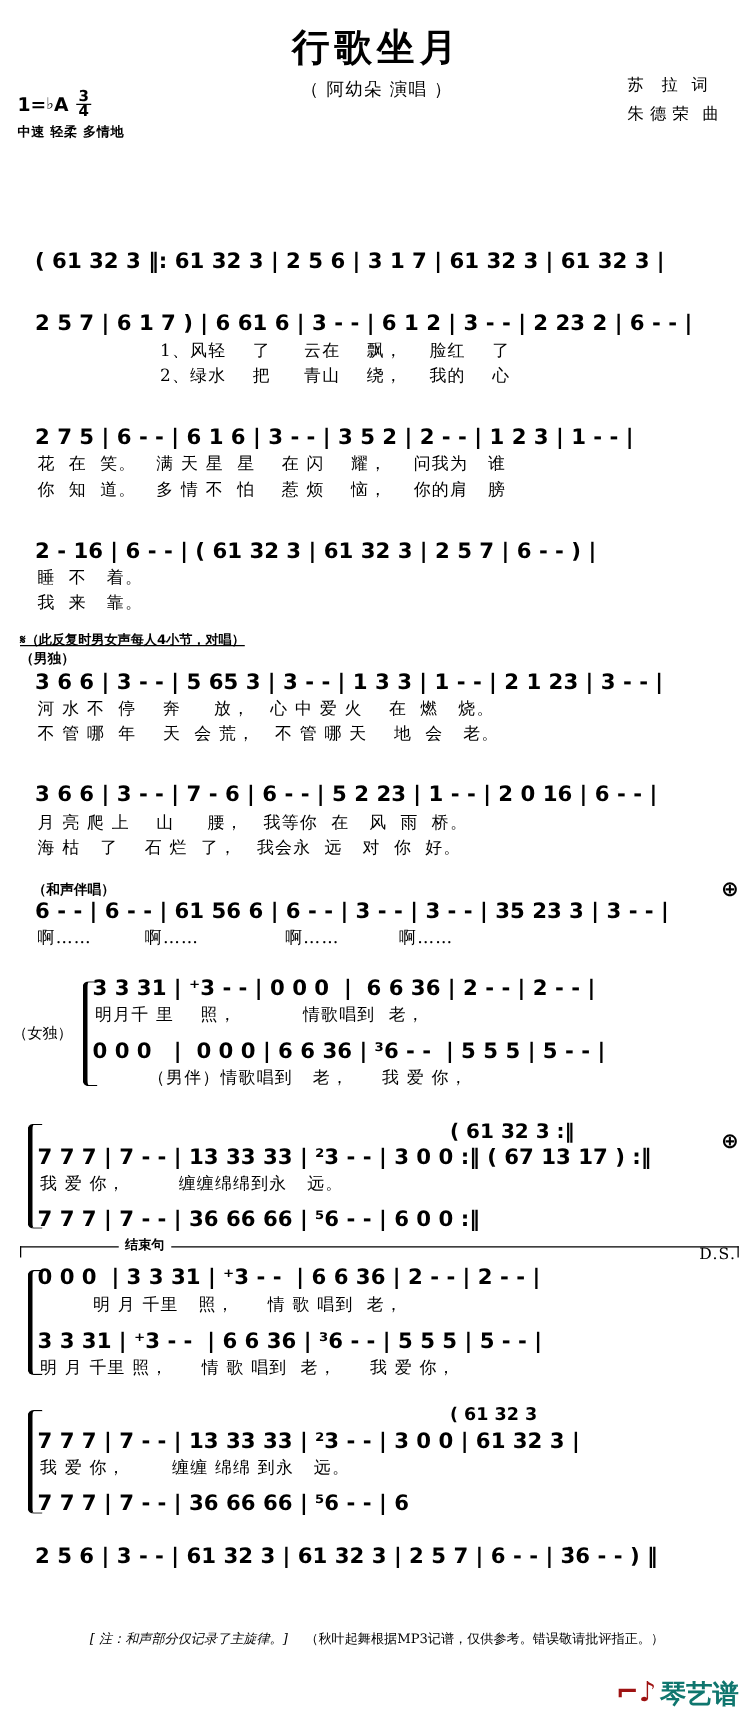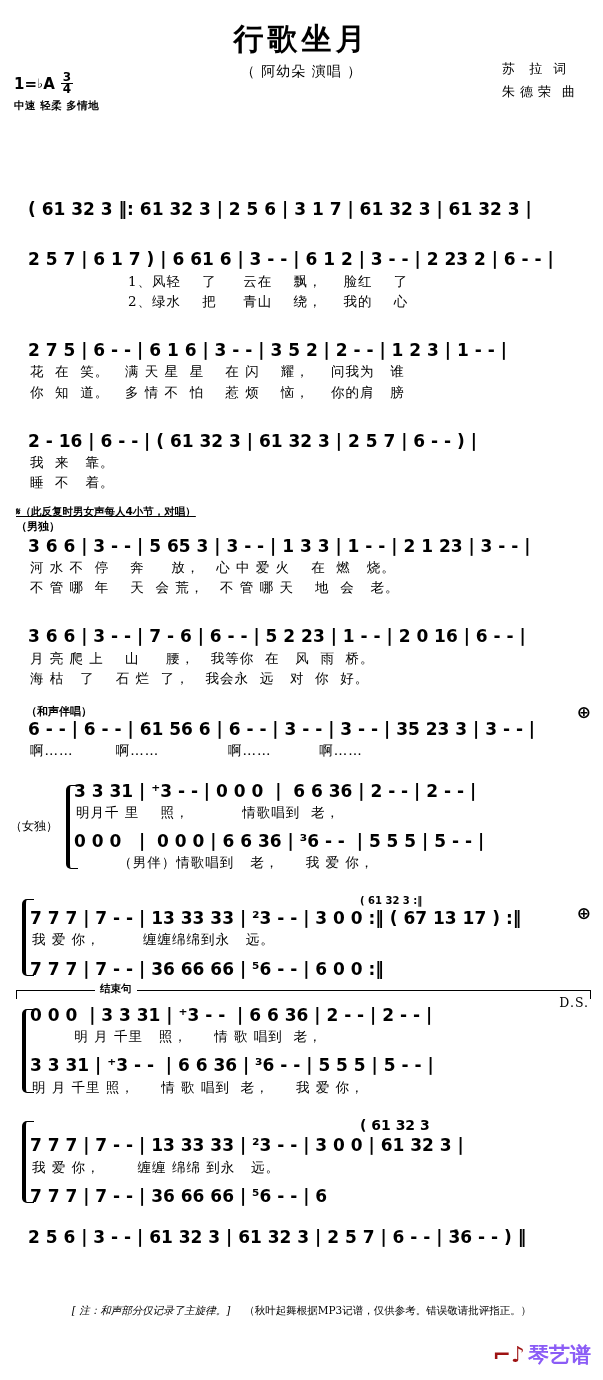--- a/index.html
+++ b/index.html
@@ -113,21 +113,21 @@
     position:absolute; right:12px; bottom:14px;
     display:flex; align-items:center; gap:3px;
     color:#9e1212;
   }
   .logo .glyph {
     font-size:22px; font-weight:700; line-height:1;
     font-family:"DejaVu Sans",sans-serif; color:#9e1212;
   }
   .logo .wordmark {
     font-size:21px; font-weight:700; letter-spacing:0px; line-height:1;
-    font-family:"DejaVu Sans",sans-serif; color:#8b5cf6;
+    font-family:"DejaVu Sans",sans-serif; color:#0f766e;
   }
 </style>
 </head>
 <body>
 
 <div class="sheet">
 
   <div class="title">行歌坐月</div>
   <div class="subtitle">（ 阿幼朵 演唱 ）</div>
 
@@ -158,22 +158,22 @@
 
     <div class="noterow note-line sect">2 5 7 | 6 1 7 ) | 6 61 6 | 3 - - | 6 1 2 | 3 - - | 2 23 2 | 6 - - |</div>
     <div class="lyricrow lyr-line" style="margin-left:100px;">1、风轻    了     云在    飘，    脸红    了</div>
     <div class="lyricrow lyr-line" style="margin-left:100px;">2、绿水    把     青山    绕，    我的    心</div>
 
     <div class="noterow note-line sect">2 7 5 | 6 - - | 6 1 6 | 3 - - | 3 5 2 | 2 - - | 1 2 3 | 1 - - |</div>
     <div class="lyricrow lyr-line">花  在  笑。   满 天 星  星    在 闪    耀，    问我为   谁</div>
     <div class="lyricrow lyr-line">你  知  道。   多 情 不  怕    惹 烦    恼，    你的肩   膀</div>
 
     <div class="noterow note-line sect">2 - 16 | 6 - - | ( 61 32 3 | 61 32 3 | 2 5 7 | 6 - - ) |</div>
+    <div class="lyricrow lyr-line">睡  不   着。</div>
     <div class="lyricrow lyr-line">我  来   靠。</div>
-    <div class="lyricrow lyr-line">睡  不   着。</div>
   </div>
 
   <div style="margin-top:12px;">
     <div class="label-small">𝄋（此反复时男女声每人4小节，对唱）</div>
     <div class="label-paren">（男独）</div>
   </div>
 
   <div class="system" style="margin-top:2px;">
     <div class="noterow note-line">3 6 6 | 3 - - | 5 65 3 | 3 - - | 1 3 3 | 1 - - | 2 1 23 | 3 - - |</div>
     <div class="lyricrow lyr-line">河 水 不  停    奔     放，   心 中 爱 火    在  燃   烧。</div>
@@ -198,21 +198,21 @@
       <div class="noterow">3 3 31 | ⁺3 - - | 0 0 0  |  6 6 36 | 2 - - | 2 - - |</div>
       <div class="lyricrow">明月千 里    照，          情歌唱到  老，</div>
       <div class="noterow" style="margin-top:9px;">0 0 0   |  0 0 0 | 6 6 36 | ³6 - -  | 5 5 5 | 5 - - |</div>
       <div class="lyricrow">        （男伴）情歌唱到   老，     我 爱 你，</div>
     </div>
   </div>
 
   <div class="duet" style="margin-top:22px; position:relative;">
     <div class="brace" style="margin-left:6px;"></div>
     <div class="duet-body">
-      <div class="noterow" style="font-size:10px; margin-left:330px; margin-bottom:1px;">( 61 32 3 :‖</div>
+      <div class="noterow" style="font-size:16px; margin-left:330px; margin-bottom:1px;">( 61 32 3 :‖</div>
       <span class="coda-mark" style="top:8px;">⊕</span>
       <div class="noterow">7 7 7 | 7 - - | 13 33 33 | ²3 - - | 3 0 0 :‖ ( 67 13 17 ) :‖</div>
       <div class="lyricrow">我 爱 你，        缠缠绵绵到永   远。</div>
       <span class="ds-mark" style="top:72px;margin-top:28px;">D.S.</span>
       <div class="noterow" style="margin-top:9px;">7 7 7 | 7 - - | 36 66 66 | ⁵6 - - | 6 0 0 :‖</div>
     </div>
   </div>
 
   <div class="endbracket">
     <span>结束句</span>

